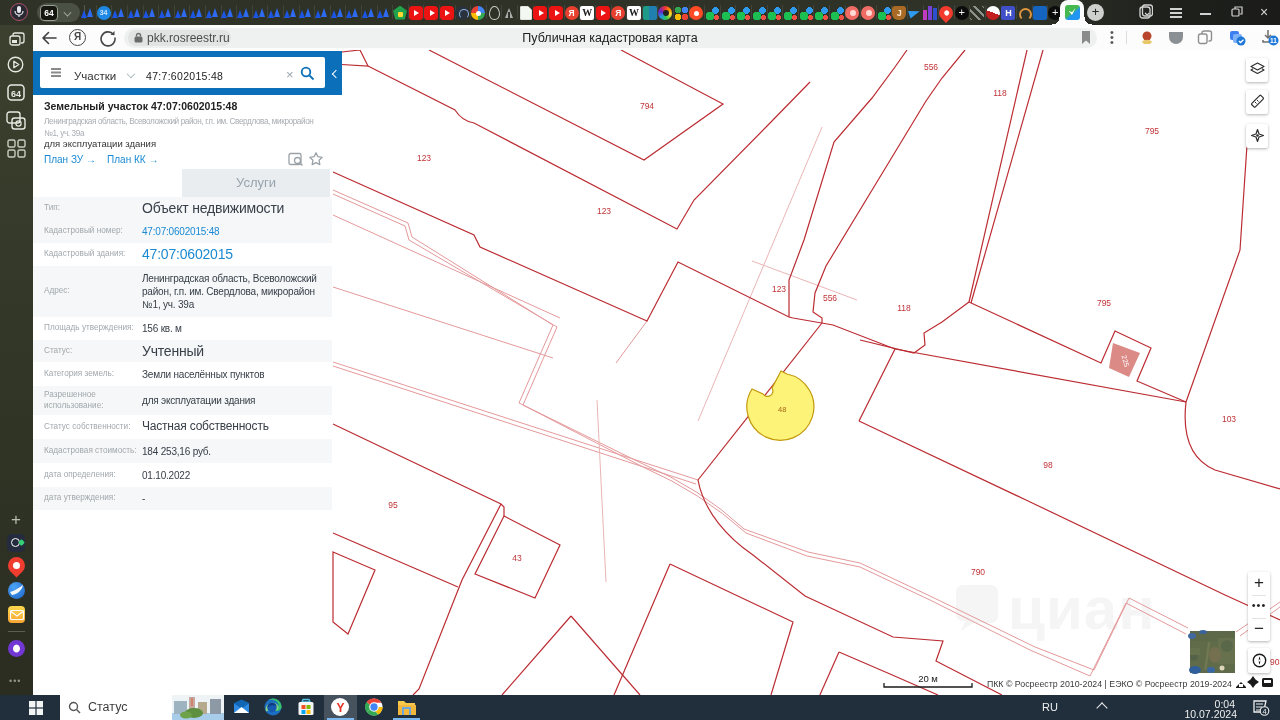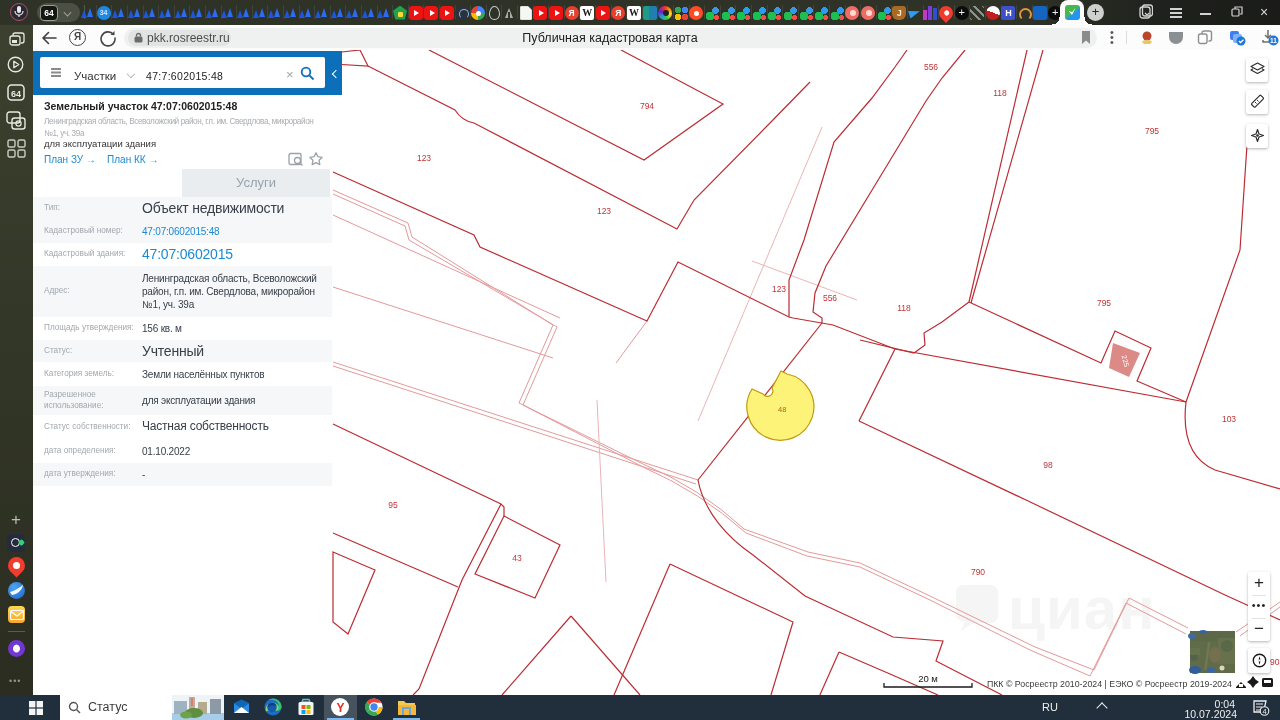--- a/index.html
+++ b/index.html
@@ -502,20 +502,24 @@
       <div class="rv val" style="font-size:10px;letter-spacing:-0.2px">Земли населённых пунктов</div>
     </div>
     <div class="row" style="height:29px;background:#f5f7f8">
       <div class="rl lbl">Разрешенное использование:</div>
       <div class="rv val" style="font-size:10px;letter-spacing:-0.2px">для эксплуатации здания</div>
     </div>
     <div class="row" style="height:24px;background:#fff">
       <div class="rl lbl">Статус собственности:</div>
       <div class="rv val" style="font-size:12px;letter-spacing:-0.2px">Частная собственность</div>
     </div>
+    <div class="row" style="height:24px;background:#f5f7f8">
+      <div class="rl lbl">Кадастровая стоимость:</div>
+      <div class="rv val" style="font-size:10px;letter-spacing:-0.2px">184 253,16 руб.</div>
+    </div>
     <div class="row" style="height:24px;background:#fff">
       <div class="rl lbl">дата определения:</div>
       <div class="rv val" style="font-size:10px;letter-spacing:-0.2px">01.10.2022</div>
     </div>
     <div class="row" style="height:23px;background:#f5f7f8">
       <div class="rl lbl">дата утверждения:</div>
       <div class="rv val" style="font-size:10px;letter-spacing:-0.2px">-</div>
     </div>
   </div>
 

